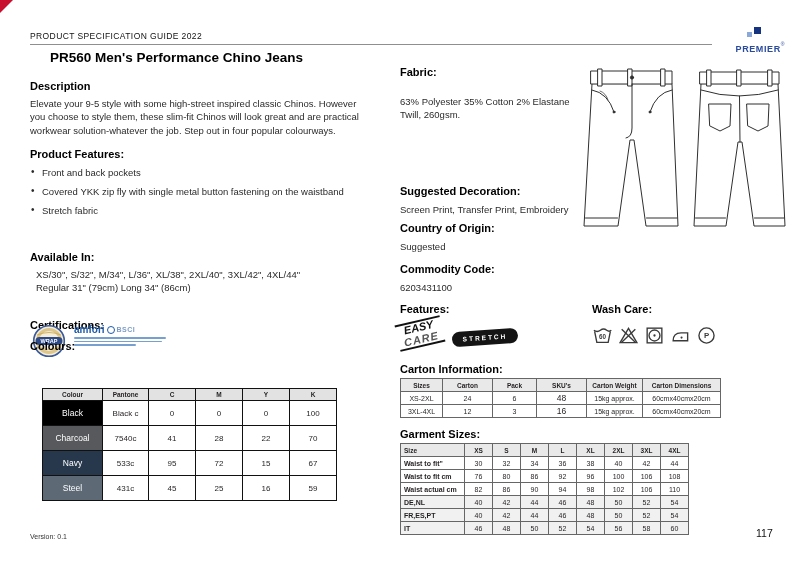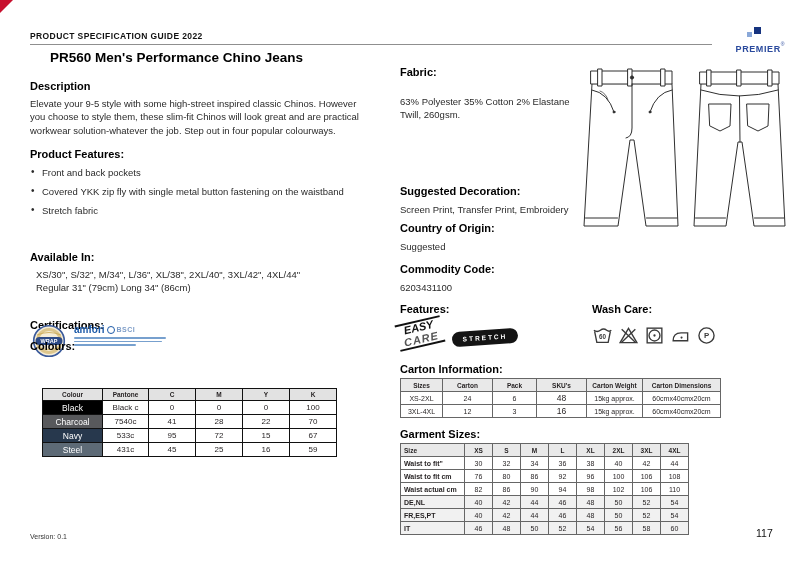--- a/index.html
+++ b/index.html
@@ -9,21 +9,21 @@
     font-family:"Liberation Sans","DejaVu Sans",sans-serif; color:#231f20;
     margin:0 auto; overflow:hidden;
   }
   .abs { position:absolute; }
   .sec-heading { font-size:11px; font-weight:bold; color:#000; }
   .body-text { font-size:9.5px; line-height:1.42; color:#2a2a2a; }
 
   
   #corner-marker { top:0; left:0; width:0; height:0;
     border-top:13px solid #c8102e; border-right:13px solid transparent; }
-  #header-label { top:31px; left:30px; font-size:8.5px; letter-spacing:.4px; color:#111; font-weight:bold; }
+  #header-label { top:31px; left:30px; font-size:8.5px; letter-spacing:.4px; color:#111; font-weight:normal; }
   #header-rule { top:44px; left:30px; width:682px; height:1px; background:#8f8f8f; }
   #page-title { top:50px; left:30px; font-size:13.5px; font-weight:bold; color:#000;padding-left:20px; }
 
   
   #brand-logo { top:26px; left:729px; width:62px; text-align:center; }
   .logo-squares { position:relative; height:12px; width:100%; }
   .sq1 { position:absolute; left:18px; top:6px; width:5px; height:5px; background:#8aa8d8; }
   .sq2 { position:absolute; left:25px; top:1px; width:7px; height:7px; background:#16337f; }
   .logo-word { font-size:9px; font-weight:bold; color:#2a4a9d; letter-spacing:.6px; }
   .logo-reg { font-size:5px; color:#2a4a9d; vertical-align:super; }
@@ -31,21 +31,21 @@
   
   ul.features { list-style:none; }
   ul.features li { font-size:9.5px; color:#2a2a2a; margin-bottom:8px; padding-left:11px; position:relative; }
   ul.features li::before { content:"•"; position:absolute; left:0; top:-1px; font-size:10px; }
 
   
   table { border-collapse:collapse; }
   #colour-table { font-size:8px; }
   #colour-table th, #colour-table td { border:1px solid #111; text-align:center; vertical-align:middle; }
   #colour-table th { background:#e2e2e2; font-size:6.5px; font-weight:bold; height:12px; }
-  #colour-table td { height:14px; font-size:8px; }
+  #colour-table td { height:25px; font-size:8px; }
   #colour-table td.swatch { color:#fff; font-size:8.5px; }
   .bg-black { background:#000000; } .bg-charcoal { background:#58595c; }
   .bg-navy { background:#27384d;margin-left:31px; } .bg-steel { background:#5d6a76; }
   #colour-table .col-colour { width:60px; } #colour-table .col-pantone { width:46px; }
   #colour-table .col-num { width:47px; }
 
   
   #cert-logos { display:flex; align-items:flex-start; gap:8px; }
   .amfori-top { display:flex; align-items:center; gap:2px; }
   .amfori-word { font-size:10px; font-weight:bold; color:#1d5aa8; }

